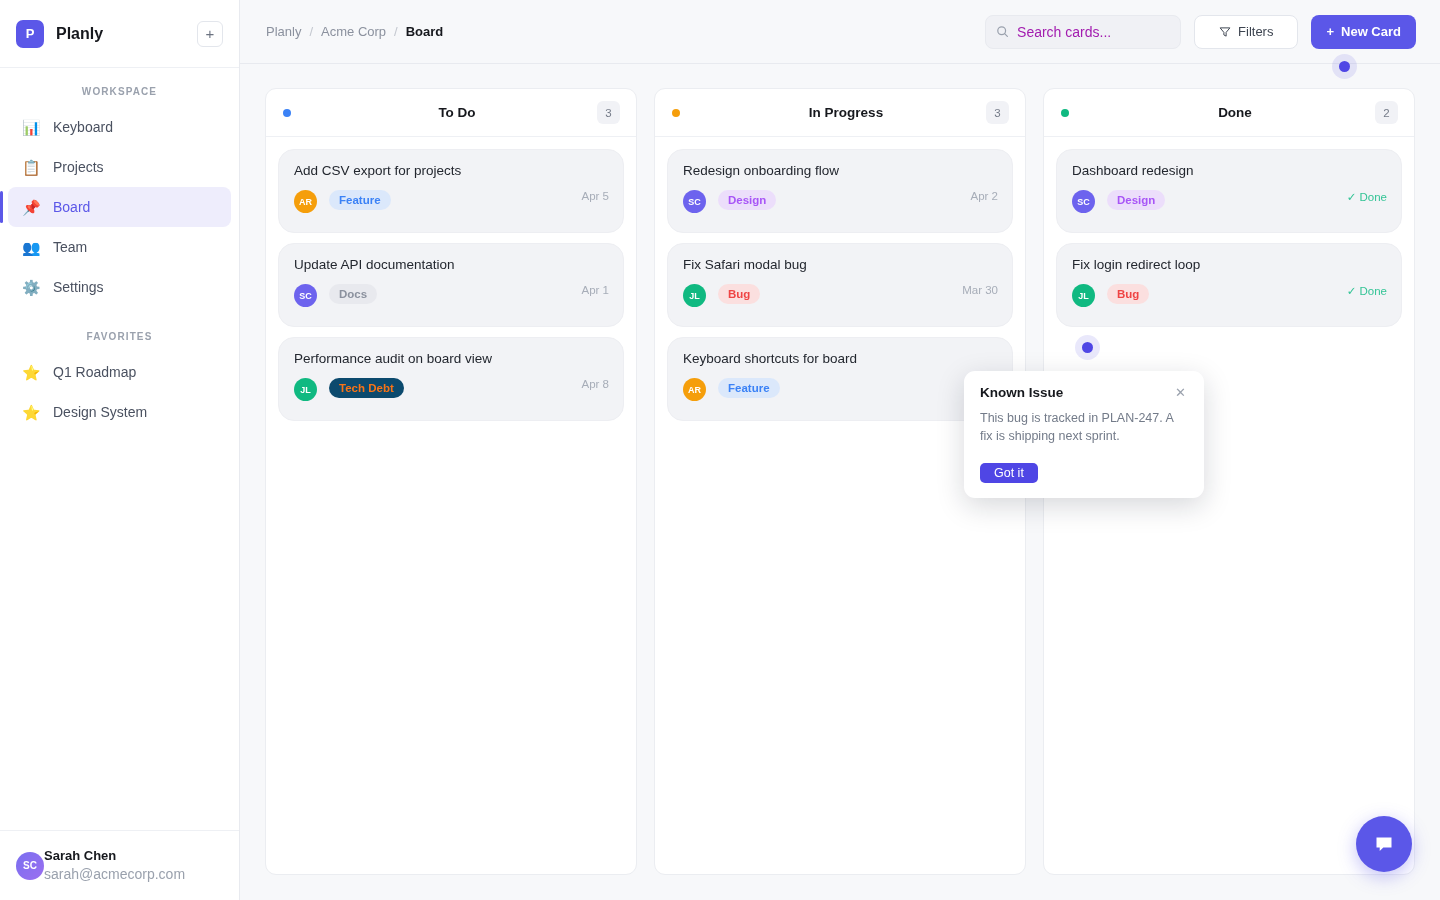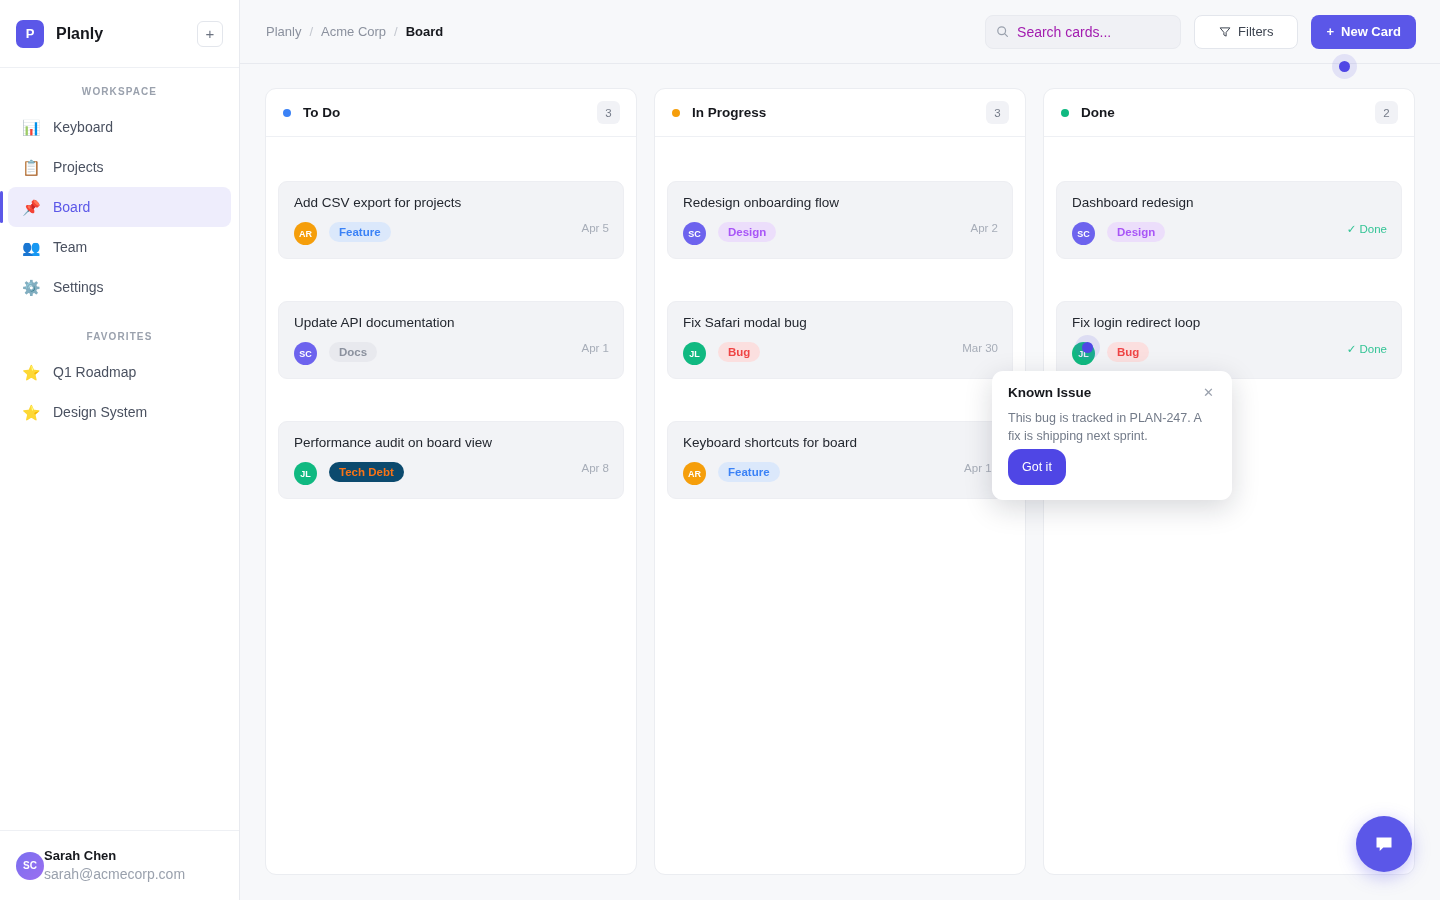--- a/index.html
+++ b/index.html
@@ -142,64 +142,63 @@
     display: flex; flex-direction: column;
     flex: 0 0 372px;
   }
   .col-head {
     height: 48px; flex: 0 0 48px;
     display: flex; align-items: center;
     padding: 0 16px 0 17px;
     border-bottom: 1px solid #eef0f4;
   }
   .col-dot { width: 8px; height: 8px; border-radius: 50%; flex: 0 0 8px; }
-  .col-title { font-size: 13.5px; font-weight: bold; color: #16181d; margin-left: 12px; flex: 1; }
+  .col-title { font-size: 13.5px; font-weight: bold; color: #16181d; margin-left: 26px; flex: 1; text-align: center; }
   .col-count {
     min-width: 23px; height: 23px; padding: 0 6px; border-radius: 6px;
     background: #f1f2f6; color: #747b88; font-size: 11.5px;
     display: flex; align-items: center; justify-content: center;
   }
   .col-body { flex: 1; padding: 12px; display: flex; flex-direction: column; gap: 10px; overflow: hidden; }
 
   .card {
     background: #f2f3f6; border: 1px solid #edeef2;
-    border-radius: 9px; padding: 13px 14px 13px 15px;
+    border-radius: 16px; padding: 13px 14px 19px 15px;
     cursor: pointer;
-    margin-top: 32px;
   }
   .card-title { font-size: 13.5px; color: #23272f; margin-bottom: 12px; }
   .card-foot { display: flex; align-items: flex-start; }
   .avatar {
     width: 23px; height: 23px; border-radius: 50%;
     color: #fff; font-size: 9px; font-weight: bold;
     display: flex; align-items: center; justify-content: center;
     flex: 0 0 23px;
   }
   .tag {
     margin-left: 12px; padding: 4px 10px; border-radius: 11px;
     font-size: 11.5px; font-weight: bold; white-space: nowrap;
   }
   .card-date { margin-left: auto; font-size: 11.5px; color: #a7adb8; }
   .card-done { margin-left: auto; font-size: 11.5px; color: #34c496; }
 
   
   .popover {
-    position: absolute; left: 752px; top: 371px;
+    position: absolute; left: 724px; top: 371px;
     width: 240px; background: #fff;
     border-radius: 11px; padding: 14px 16px 15px 16px;
     box-shadow: 0 8px 28px rgba(20,24,40,0.17);
     z-index: 50;
   }
   .pop-head { display: flex; align-items: flex-start; }
   .pop-title { font-size: 13.5px; font-weight: bold; color: #16181d; flex: 1; }
   .pop-close { font-size: 13px; color: #9aa1ad; cursor: pointer; line-height: 1; padding: 1px 2px; }
   .pop-body { font-size: 12.5px; color: #737b89; line-height: 1.45; margin-top: 9px; }
   .pop-btn {
-    margin-top: 4px; height: 36px; padding: 0 14px;
-    border-radius: 13px; background: #4f46e5; border: none;
+    margin-top: 18px; height: 20px; padding: 0 14px;
+    border-radius: 5px; background: #4f46e5; border: none;
     font-size: 12.5px; color: #fff; cursor: pointer;
     font-family: "Liberation Sans", sans-serif;
   }
 
   
   .fab {
     position: absolute; right: 28px; bottom: 28px;
     width: 56px; height: 56px; border-radius: 50%;
     background: #5b57e8; border: none; cursor: pointer;
     display: flex; align-items: center; justify-content: center;

